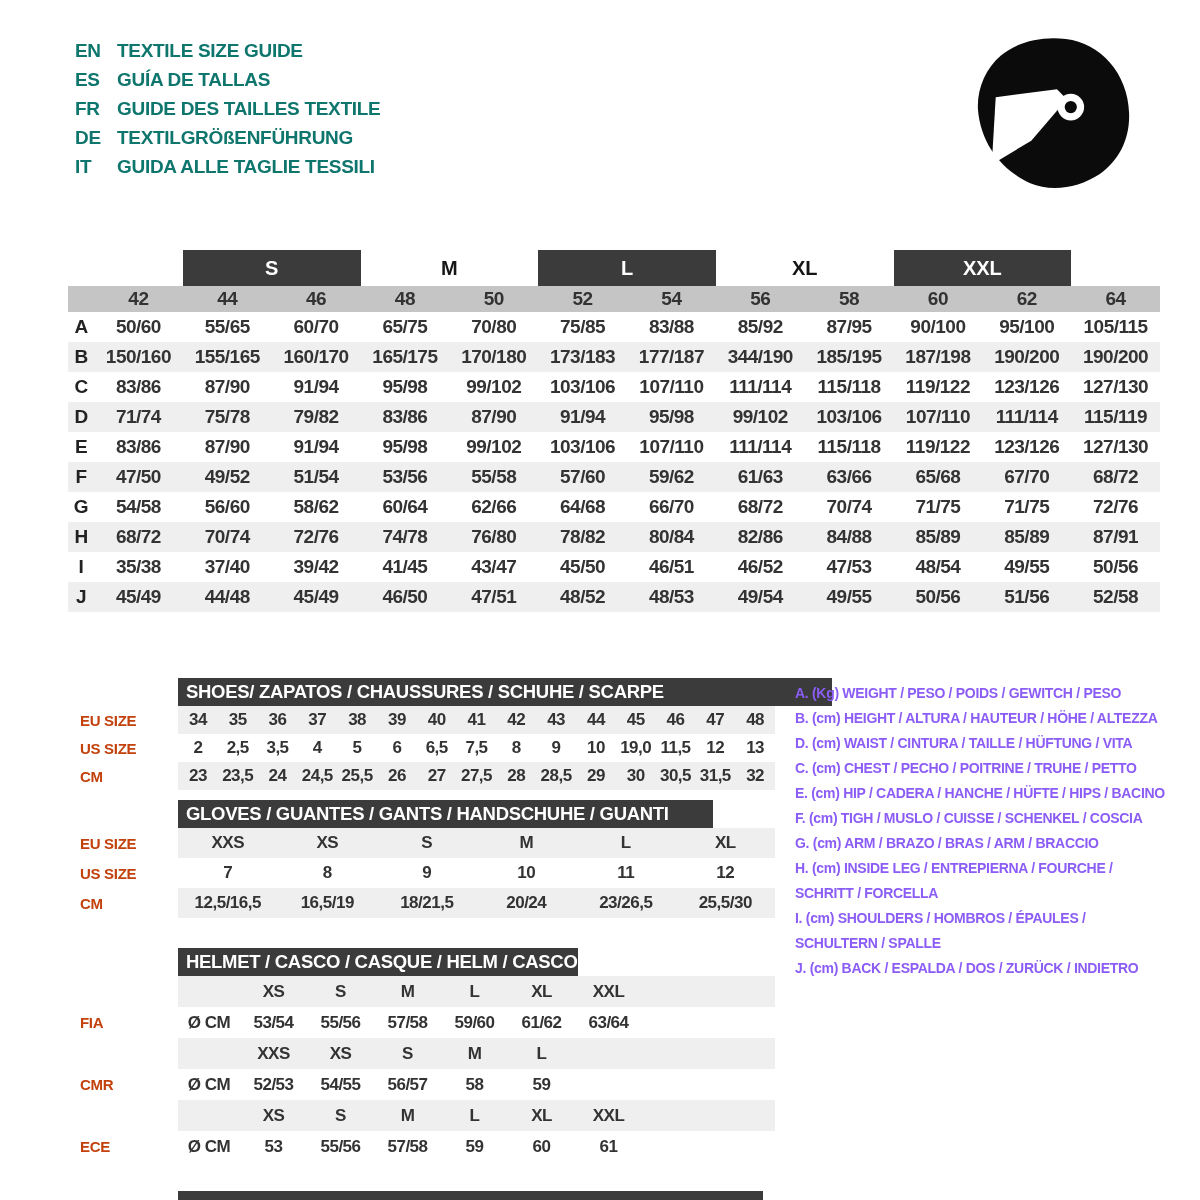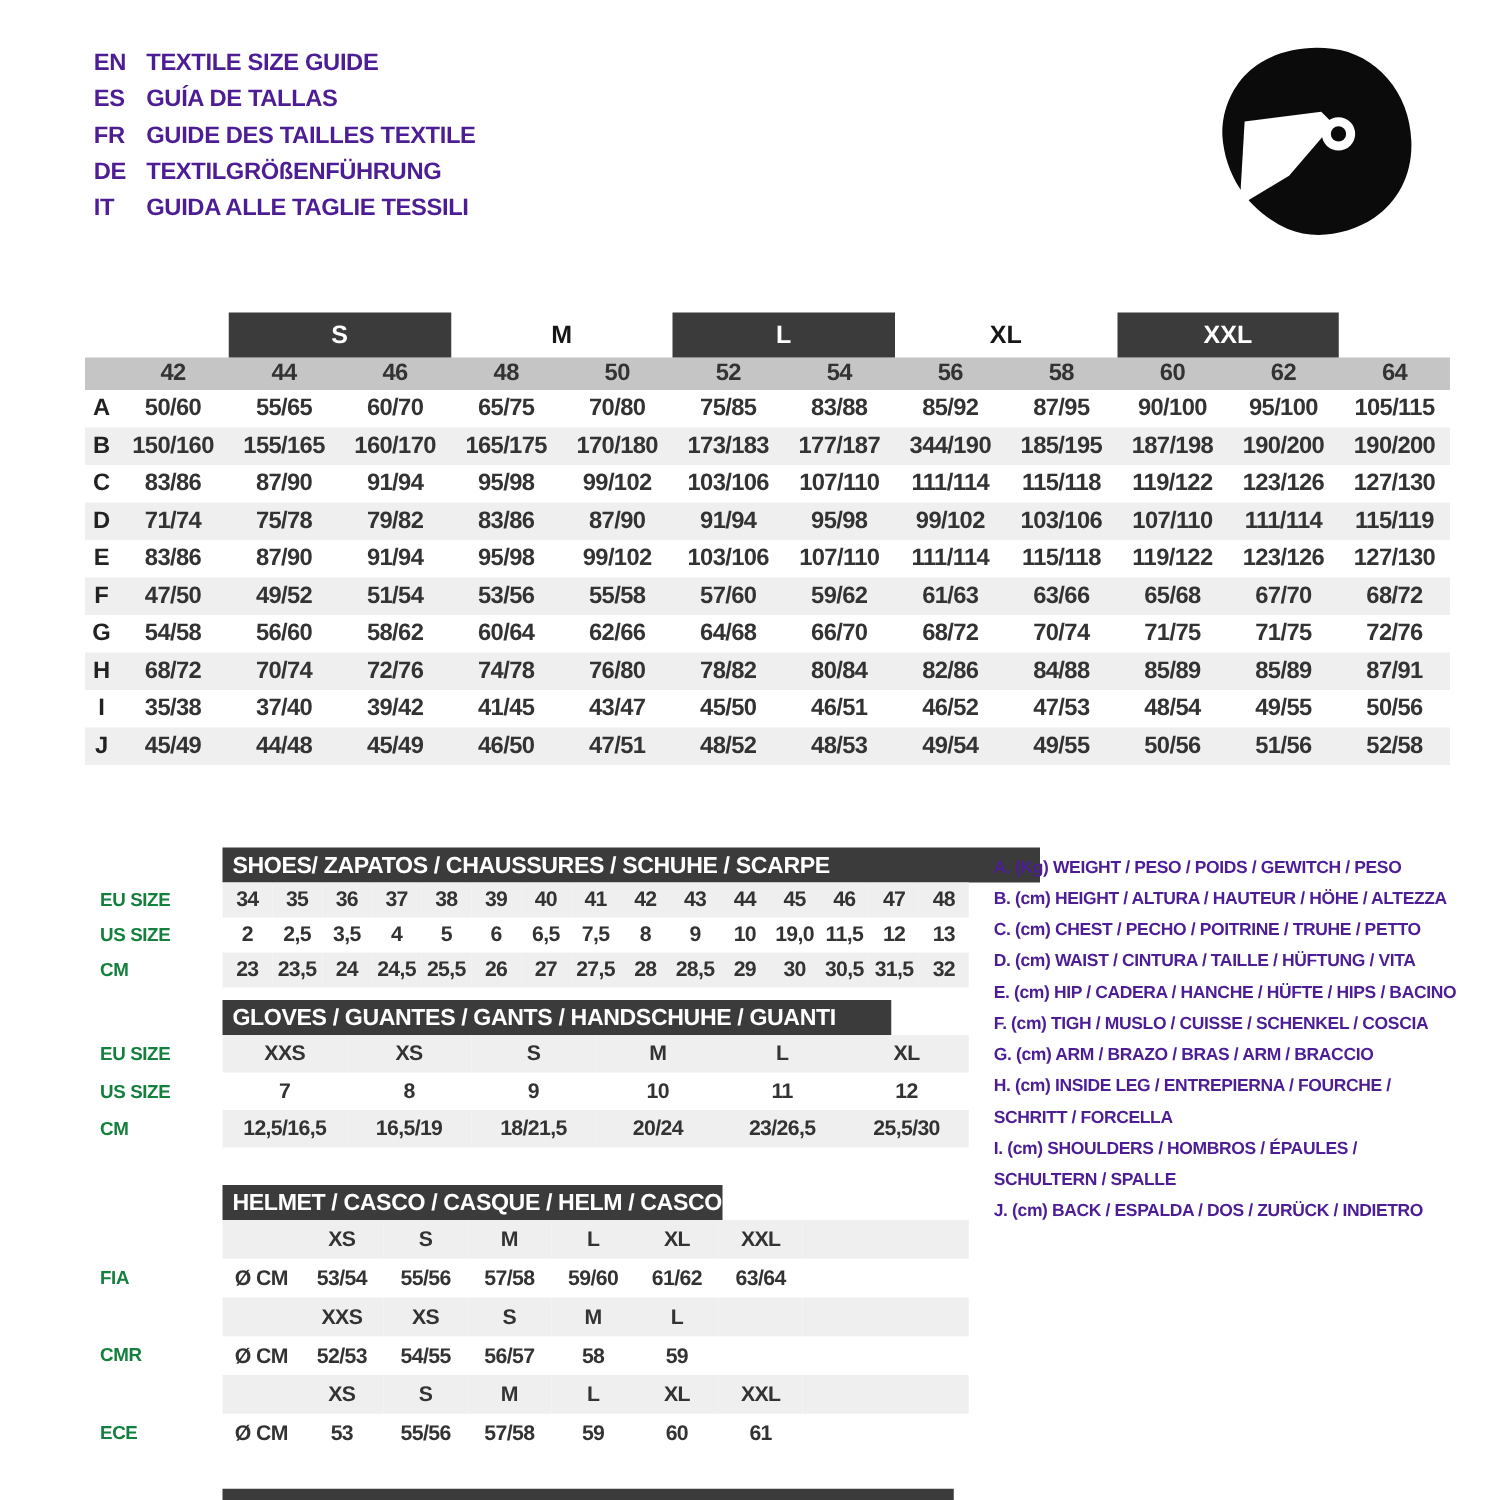--- a/index.html
+++ b/index.html
@@ -6,21 +6,21 @@
   :root{
     --dark:#3b3b3b; --band:#c5c5c5; --stripe:#efefef; --ink:#1a1a1a;
   }
   html,body{margin:0;padding:0;background:#fff;}
   body{width:1200px;height:1200px;overflow:hidden;
        font-family:"Liberation Sans", sans-serif; color:var(--ink);}
   .page{position:relative;width:1200px;height:1200px;background:#fff;}
 
   
   .lang-list{position:absolute;left:75px;top:36px;}
-  .lang-row{display:flex;line-height:29px;font-weight:bold;font-size:19px;letter-spacing:-0.3px;color:#4c1d95;}
+  .lang-row{display:flex;line-height:29px;font-weight:bold;font-size:19px;letter-spacing:-0.3px;color:#0f766e;}
   .lang-code{width:42px;}
 
   
   .helmet-wrap{position:absolute;left:972px;top:33px;width:163px;height:165px;}
 
   
   .main-table{position:absolute;left:68px;top:250px;width:1092px;}
   .group-row{display:grid;grid-template-columns:26px repeat(12,1fr);height:36px;}
   .size-group{display:flex;align-items:center;justify-content:center;font-weight:bold;font-size:20px;}
   .size-group.boxed{background:var(--dark);color:#fff;}
@@ -32,40 +32,40 @@
   .trow.stripe{background:var(--stripe);}
   .main-table .cell{display:flex;align-items:center;justify-content:center;
        font-weight:bold;font-size:19px;letter-spacing:-0.5px;color:#333;height:100%;}
   .main-table .letter{justify-content:center;color:#222;}
 
   
   .section{position:absolute;left:68px;width:707px;}
   .sec-head{margin-left:110px;height:28px;background:var(--dark);color:#fff;
        display:flex;align-items:center;padding-left:8px;box-sizing:border-box;
        font-weight:bold;font-size:18.5px;letter-spacing:-0.3px;white-space:nowrap;}
-  .lbl{font-size:15px;font-weight:bold;color:#15803d;padding-left:12px;display:flex;align-items:center;height:100%;box-sizing:border-box;letter-spacing:-0.3px;}
+  .lbl{font-size:15px;font-weight:bold;color:#c2410c;padding-left:12px;display:flex;align-items:center;height:100%;box-sizing:border-box;letter-spacing:-0.3px;}
   .cellv,.srow .cell,.grow .cell,.hcell{display:flex;align-items:center;justify-content:center;
        font-weight:bold;font-size:17px;letter-spacing:-0.5px;color:#333;height:100%;}
   .shade{background:var(--stripe);}
 
   .shoes{top:678px;}
   .shoes .sec-head{width:654px;}
   .srow{display:grid;grid-template-columns:110px repeat(15,1fr);height:28px;}
 
   .gloves{top:800px;}
   .gloves .sec-head{width:535px;}
   .grow{display:grid;grid-template-columns:110px repeat(6,1fr);height:30px;}
 
   .helmets{top:948px;}
   .helmets .sec-head{width:400px;text-align:right;}
   .hrow{display:grid;grid-template-columns:110px 62px repeat(6,67px) 1fr;height:31px;}
 
   
   .legend{position:absolute;left:795px;top:681px;width:390px;
-       font-weight:bold;font-size:14px;letter-spacing:-0.3px;color:#4c1d95;}
+       font-weight:bold;font-size:14px;letter-spacing:-0.3px;color:#8b5cf6;}
   .legend-item{line-height:25px;}
 
   .bottom-bar{position:absolute;left:178px;top:1191px;width:585px;height:9px;background:var(--dark);}
 </style>
 </head>
 <body>
 
 <div class="page">
 
   <div class="lang-list">
@@ -446,22 +446,22 @@
           <div class="hcell">61</div>
           <div class="hcell"></div>
         </div>
       </div>
   </div>
 
   <div class="legend">
     <div>
         <div class="legend-item">A. (Kg) WEIGHT / PESO / POIDS / GEWITCH / PESO</div>
         <div class="legend-item">B. (cm) HEIGHT / ALTURA / HAUTEUR / HÖHE / ALTEZZA</div>
+        <div class="legend-item">D. (cm) WAIST / CINTURA / TAILLE / HÜFTUNG / VITA</div>
         <div class="legend-item">C. (cm) CHEST / PECHO / POITRINE / TRUHE / PETTO</div>
-        <div class="legend-item">D. (cm) WAIST / CINTURA / TAILLE / HÜFTUNG / VITA</div>
         <div class="legend-item">E. (cm) HIP / CADERA / HANCHE / HÜFTE / HIPS /  BACINO</div>
         <div class="legend-item">F. (cm) TIGH / MUSLO / CUISSE / SCHENKEL / COSCIA</div>
         <div class="legend-item">G. (cm) ARM  / BRAZO / BRAS / ARM / BRACCIO</div>
         <div class="legend-item">H. (cm) INSIDE LEG / ENTREPIERNA / FOURCHE /<br>SCHRITT / FORCELLA</div>
         <div class="legend-item">I. (cm) SHOULDERS / HOMBROS / ÉPAULES /<br>SCHULTERN / SPALLE</div>
         <div class="legend-item">J. (cm) BACK / ESPALDA / DOS / ZURÜCK / INDIETRO</div>
       </div>
   </div>
 
   <div class="bottom-bar"></div>

